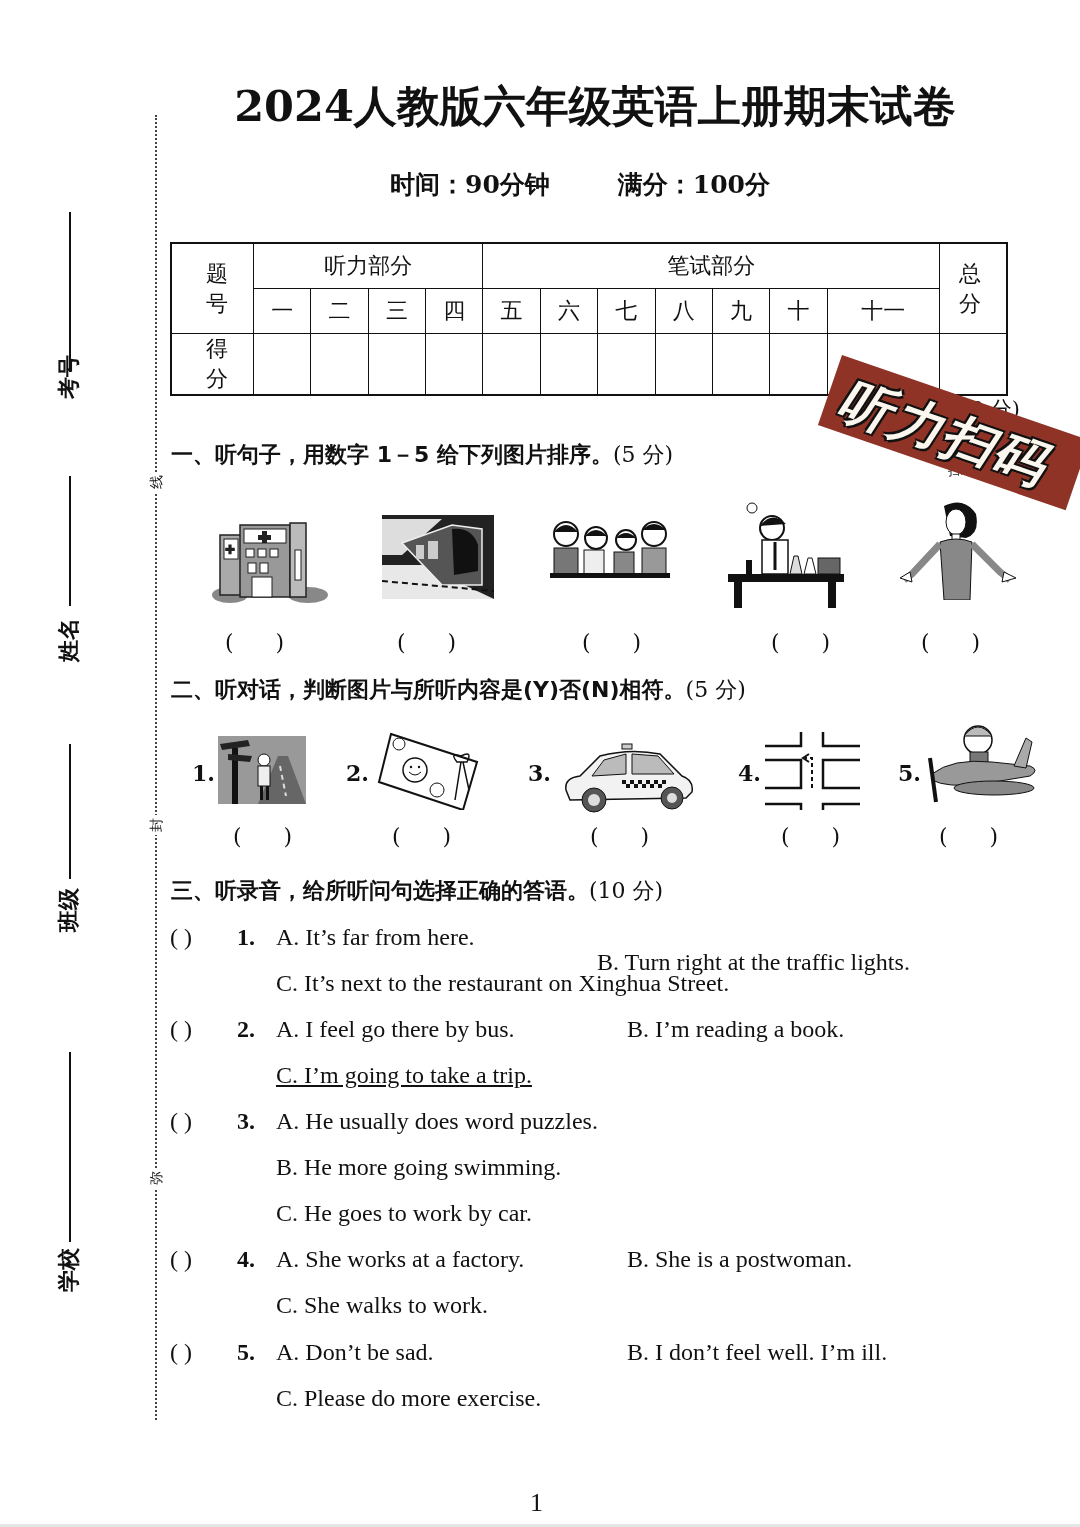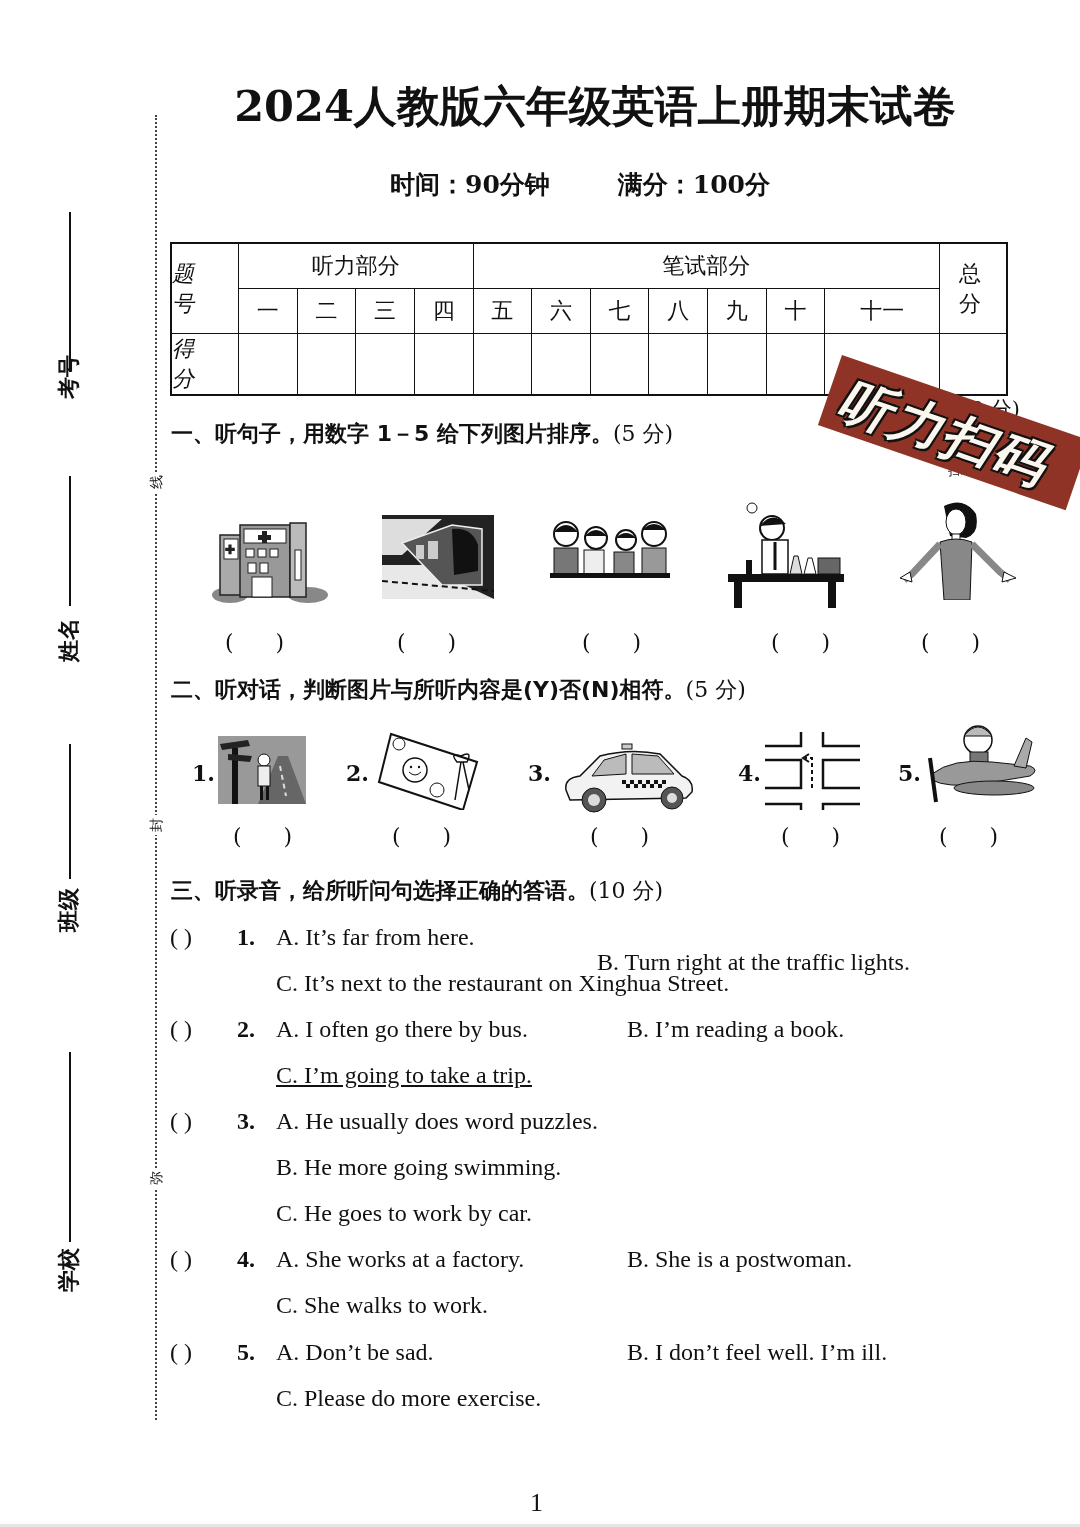--- a/index.html
+++ b/index.html
@@ -9,21 +9,21 @@
   .dotted-line { position: absolute; left: 155px; width: 0; border-left: 2px dotted #444; }
   .seal-char { position: absolute; left: 146px; font-size: 14px; transform: rotate(-90deg); background: #fff; width: 20px; text-align: center; line-height: 20px; }
 
   
   .title { position: absolute; left: 170px; width: 850px; top: 78px; text-align: center; font-family: "DejaVu Serif", serif; font-weight: bold; font-size: 43px; letter-spacing: 0px; }
   .subtitle { position: absolute; left: 390px; top: 168px; font-family: "DejaVu Serif", serif; font-weight: bold; font-size: 25px; display: flex; gap: 68px; }
 
   
   table.score { position: absolute; left: 170px; top: 242px; width: 838px; height: 134px; border-collapse: collapse; border: 2px solid #111; }
   table.score td { border: 1.5px solid #111; text-align: center; font-size: 22px; padding: 0; }
-  table.score td.lbl { width: 66px; text-align: left; padding-left: 0; letter-spacing: 6px; font-style: italic; }
+  table.score td.lbl { width: 66px; text-align: center; padding-left: 15px; letter-spacing: 6px; }
   table.score td.tot { width: 66px; letter-spacing: 6px; }
   table.score tr.r1 td { height: 44px; }
   table.score tr.r2 td { height: 44px; }
   table.score tr.r3 td { height: 44px; }
 
   
   .banner { position: absolute; left: 842px; top: 355px; width: 262px; height: 74px; background: #8e3326; transform: rotate(19deg); transform-origin: left top; }
   .banner-text { position: absolute; left: 852px; top: 365px; transform: rotate(19deg); transform-origin: left top; font-size: 52px; font-weight: bold; font-style: italic; color: #fbf6ee; letter-spacing: 2px; white-space: nowrap; text-shadow: 2px 2px 0 #111, -2px -2px 0 #111, 2px -2px 0 #111, -2px 2px 0 #111; }
   .qr-caption { position: absolute; left: 948px; top: 463px; font-size: 12px; color: #222; }
   .qr-mark { position: absolute; left: 950px; top: 448px; width: 14px; height: 12px; border: 2px solid #333; border-top: none; }
@@ -117,21 +117,21 @@
 <div class="part-heading">
   <span>听力部分</span><span class="pts">(30 分)</span>
 </div>
 
 <div class="qr-mark"></div>
 <div class="qr-caption">扫码听听力</div>
 
 <div class="banner"></div>
 <div class="banner-text">听力扫码</div>
 
-<div class="sec-heading" style="top:419px;">
+<div class="sec-heading" style="top:440px;">
   <span>一、听句子，用数字 1－5 给下列图片排序。</span><span class="pts">(5 分)</span>
 </div>
 
 <div class="pic" style="left:210px;top:515px;width:120px;height:90px;">
   <svg width="120" height="90" viewBox="0 0 120 90">
     <ellipse cx="20" cy="80" rx="18" ry="8" fill="#888"></ellipse>
     <ellipse cx="98" cy="80" rx="20" ry="8" fill="#888"></ellipse>
     <rect x="10" y="20" width="22" height="60" fill="#aaa" stroke="#222" stroke-width="1.5"></rect>
     <rect x="14" y="24" width="14" height="20" fill="#fff" stroke="#222"></rect>
     <path d="M19 30h4v4h4v4h-4v4h-4v-4h-4v-4h4z" fill="#222" transform="scale(0.8) translate(4,7)"></path>
@@ -318,21 +318,21 @@
 </div>
 
 <div class="q-line" style="left:170px;top:924px;">(        )</div>
 <div class="q-line" style="left:237px;top:924px;"><b>1.</b></div>
 <div class="q-line" style="left:276px;top:924px;">A. It’s far from here.</div>
 <div class="q-line" style="left:597px;top:924px;margin-top:25px;">B. Turn right at the traffic lights.</div>
 <div class="q-line" style="left:276px;top:970px;">C. It’s next to the restaurant on Xinghua Street.</div>
 
 <div class="q-line" style="left:170px;top:1016px;">(        )</div>
 <div class="q-line" style="left:237px;top:1016px;"><b>2.</b></div>
-<div class="q-line" style="left:276px;top:1016px;">A. I often go there by bus.</div>
+<div class="q-line" style="left:276px;top:1016px;">A. I feel go there by bus.</div>
 <div class="q-line" style="left:627px;top:1016px;">B. I’m reading a book.</div>
 <div class="q-line" style="left:276px;top:1062px;text-decoration:underline;">C. I’m going to take a trip.</div>
 
 <div class="q-line" style="left:170px;top:1108px;">(        )</div>
 <div class="q-line" style="left:237px;top:1108px;"><b>3.</b></div>
 <div class="q-line" style="left:276px;top:1108px;">A. He usually does word puzzles.</div>
 <div class="q-line" style="left:276px;top:1154px;">B. He more going swimming.</div>
 <div class="q-line" style="left:276px;top:1200px;">C. He goes to work by car.</div>
 
 <div class="q-line" style="left:170px;top:1246px;">(        )</div>

